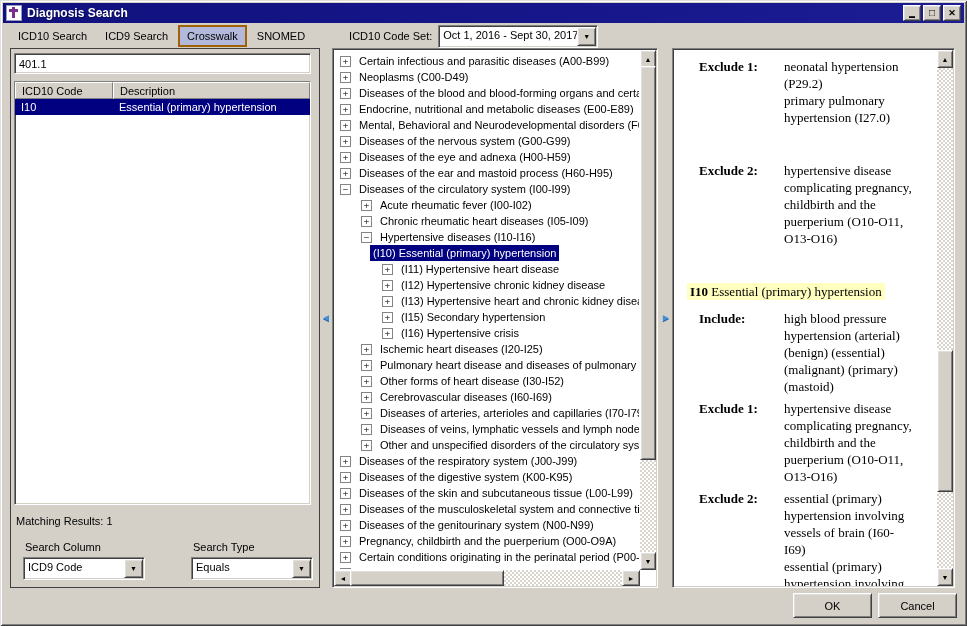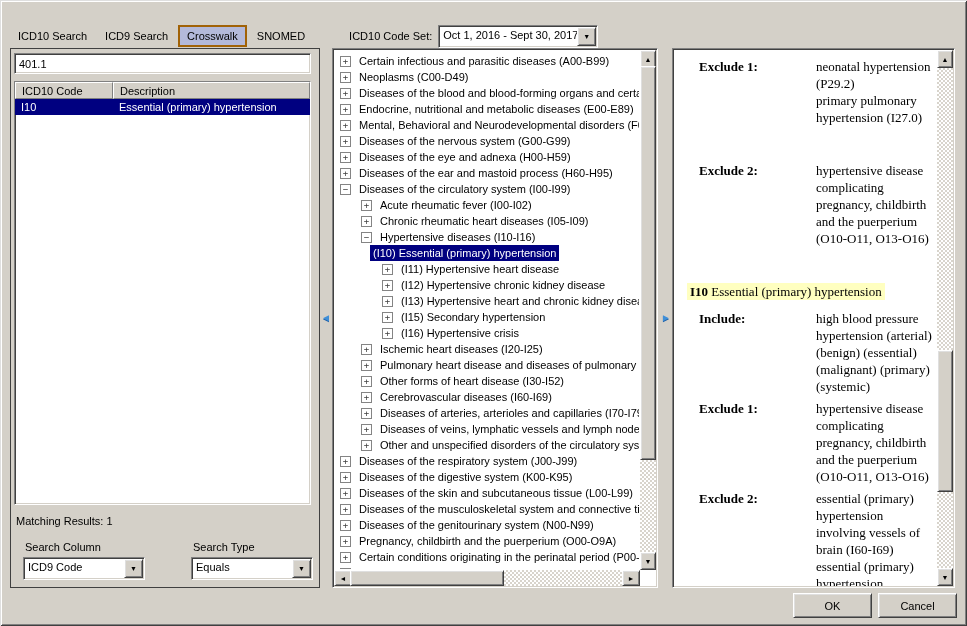--- a/index.html
+++ b/index.html
@@ -84,37 +84,50 @@
   .det-vscroll{right:1px;top:1px;bottom:1px;}
   .det-vscroll .thumb{top:300px;height:140px;}
   .hscroll{position:absolute;left:1px;right:17px;bottom:1px;height:16px;}
   .hscroll .sbtn{position:absolute;top:0;bottom:0;width:16px;display:flex;align-items:center;justify-content:center;font-size:7px;}
   .hscroll .left{left:0;} .hscroll .right{right:0;}
   .hscroll .thumb{position:absolute;top:0;bottom:0;left:16px;width:152px;}
   
   .panel-detail{position:absolute;left:672px;top:48px;width:283px;height:540px;box-sizing:border-box;overflow:hidden;}
   .detail-content{position:absolute;left:0;top:0;right:18px;bottom:1px;overflow:hidden;
      padding:9px 0 0 26px;font-family:"Liberation Serif",serif;font-size:13px;line-height:17px;}
-  .dsection{display:flex;gap:32px;}
+  .dsection{display:flex;}
   .dsection.pre{margin-bottom:36px;}
   .dsection.post{margin-bottom:5px;}
   .dlabel{flex:none;width:85px;font-weight:bold;}
   .dval{width:128px;}
   .dheading{margin:6px 0 10px -12px;white-space:nowrap;}
   .dheading .hl{background:#ffffc0;padding:1px 3px;}
   .dheading .code{font-weight:bold;}
   
   .dlg-btn{position:absolute;top:593px;width:77px;height:23px;display:flex;align-items:center;justify-content:center;cursor:default;}
   .btn-ok{left:793px;} .btn-cancel{left:878px;}
 </style>
 </head>
 <body>
 
 <div class="window">
 
+  <div class="titlebar">
+    <div class="app-icon"></div>
+    <div class="title-text">Diagnosis Search</div>
+    <div class="win-btn raised min">
+        <span style="font-size:6px;">▬</span>
+      </div>
+    <div class="win-btn raised max">
+        <span>□</span>
+      </div>
+    <div class="win-btn raised cls">
+        <span>✕</span>
+      </div>
+  </div>
 
   <div class="tabbar">
     <span class="tab">ICD10 Search</span>
     <span class="tab">ICD9 Search</span>
     <span class="tab selected">Crosswalk</span>
     <span class="tab">SNOMED</span>
     <span class="codeset-label">ICD10 Code Set:</span>
     <div class="combo sunken" style="width:158px;">
       <span class="val">Oct 1, 2016 - Sept 30, 2017</span>
       <span class="cbtn raised">
@@ -327,21 +340,21 @@
           <div class="dlabel">Exclude 2:</div>
           <div class="dval">
             <div>hypertensive disease complicating pregnancy, childbirth and the puerperium (O10-O11, O13-O16)</div>
           </div>
         </div>
         <div class="dheading"><span class="hl"><span class="code">I10</span> Essential (primary) hypertension</span></div>
         <div class="dsection post">
           <div class="dlabel">Include:</div>
           <div class="dval">
             <div>high blood pressure</div>
-            <div>hypertension (arterial) (benign) (essential) (malignant) (primary) (systemic)</div>
+            <div>hypertension (arterial) (benign) (essential) (malignant) (primary) (mastoid)</div>
           </div>
         </div>
         <div class="dsection post">
           <div class="dlabel">Exclude 1:</div>
           <div class="dval">
             <div>hypertensive disease complicating pregnancy, childbirth and the puerperium (O10-O11, O13-O16)</div>
           </div>
         </div>
         <div class="dsection post">
           <div class="dlabel">Exclude 2:</div>

